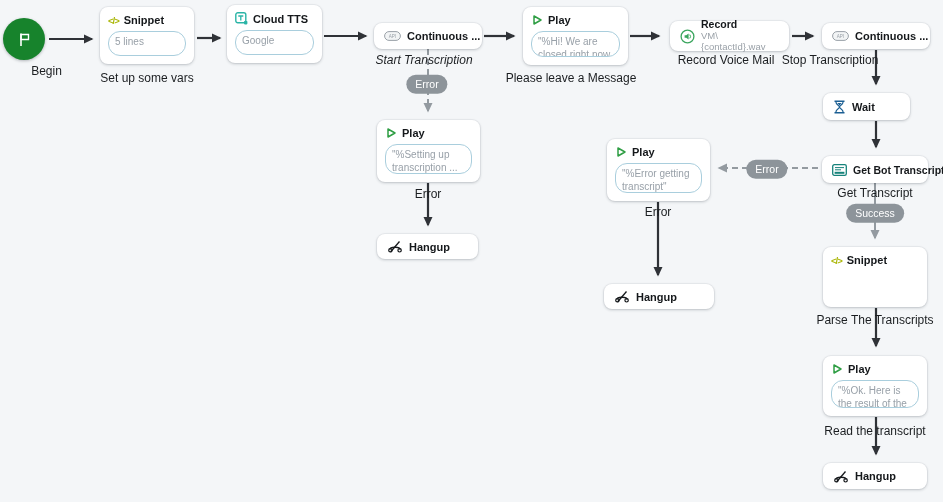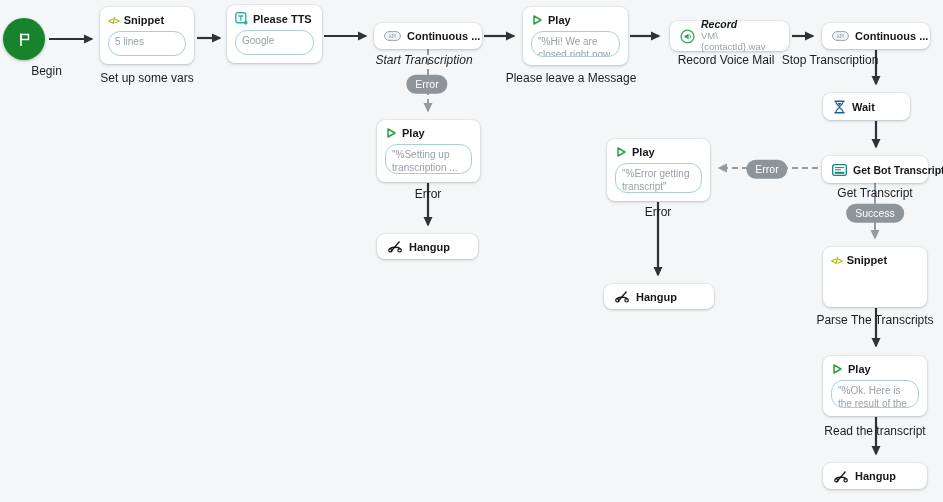--- a/index.html
+++ b/index.html
@@ -51,21 +51,21 @@
   .begin{
     position:absolute;z-index:2;
     width:42px;height:42px;border-radius:50%;
     background:#17832c;
     display:flex;align-items:center;justify-content:center;
     box-shadow:0 1px 3px rgba(25,35,45,.3);
     cursor:pointer;
   }
   .sub{font-size:9.5px;color:#9aa1a8;line-height:1.15;}
   .rec-col{display:flex;flex-direction:column;justify-content:center;}
-  .rec-col .ttl{line-height:1.1;font-style:italic;}
+  .rec-col .ttl{line-height:1.1;}
 </style>
 </head>
 <body>
 
 <div class="canvas">
 
   <svg class="wires" width="943" height="502">
     <defs>
       <marker id="mb" markerUnits="userSpaceOnUse" markerWidth="11" markerHeight="11" refX="8" refY="5" orient="auto">
         <path d="M0,0.5 L9.5,5 L0,9.5 Z" fill="#2f3237"></path>
@@ -116,21 +116,21 @@
 
   <div class="node node-lg" style="left:227px;top:5px;width:95px;height:58px;">
     <div class="hdr">
       <span class="icon">
         <svg width="13" height="13" viewBox="0 0 13 13">
           <rect x="0.8" y="0.8" width="10" height="10" rx="2" fill="none" stroke="#2ab4a6" stroke-width="1.4"></rect>
           <path d="M3.3 4 H8.3 M5.8 4 V8.6" stroke="#2ab4a6" stroke-width="1.3" fill="none"></path>
           <rect x="9" y="9" width="3.4" height="3.4" rx="0.8" fill="#2ab4a6"></rect>
         </svg>
       </span>
-      <span class="ttl">Please TTS</span>
+      <span class="ttl">Cloud TTS</span>
     </div>
     <div class="box">Google</div>
   </div>
 
   <div class="node node-sm" style="left:374px;top:23px;width:108px;height:26px;">
     <span class="icon">
       <svg width="17" height="10" viewBox="0 0 17 10">
         <rect x="0.6" y="0.6" width="15.8" height="8.8" rx="4.4" fill="#f2f4f5" stroke="#9aa1a8" stroke-width="1"></rect>
         <text x="8.5" y="7" font-size="4.6" fill="#9aa1a8" text-anchor="middle" font-family="Liberation Sans, sans-serif">API</text>
       </svg>

